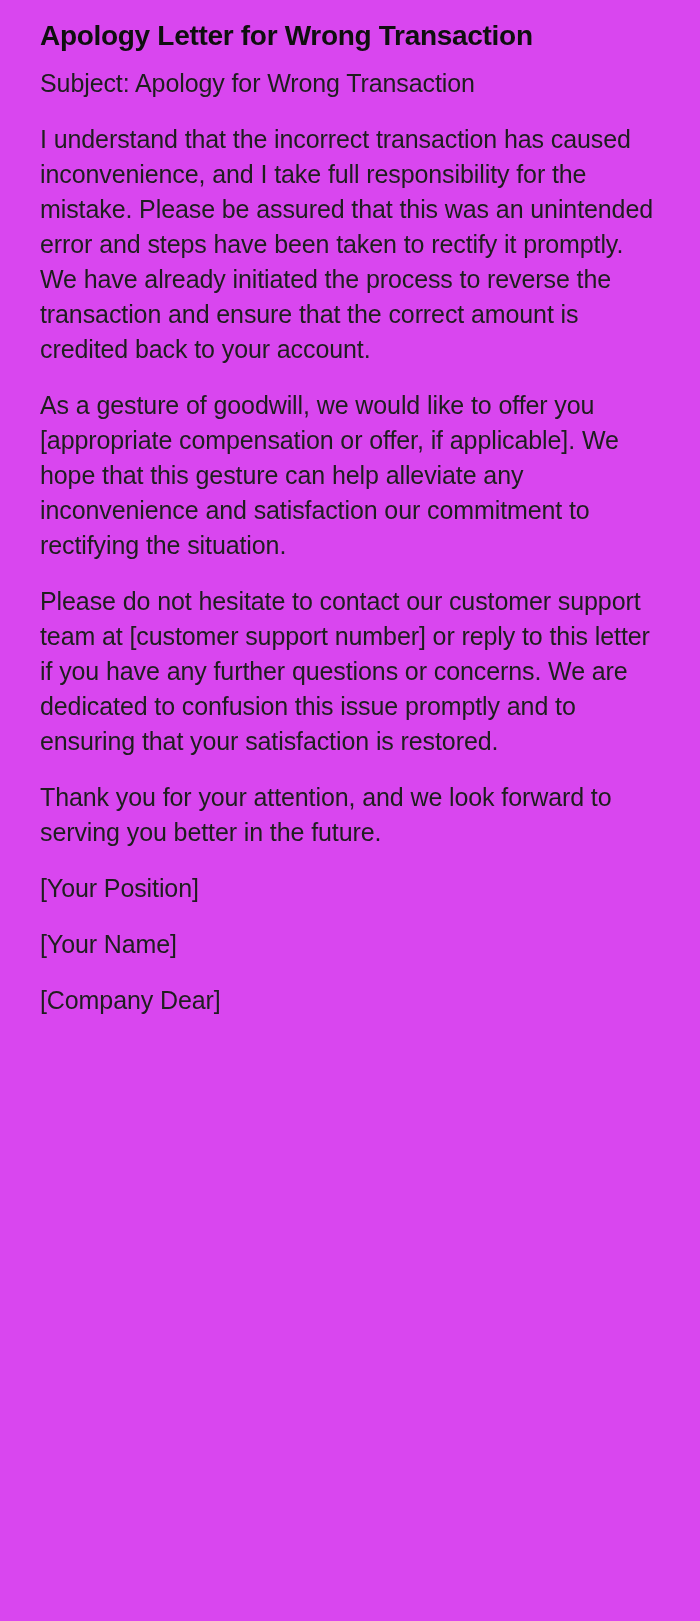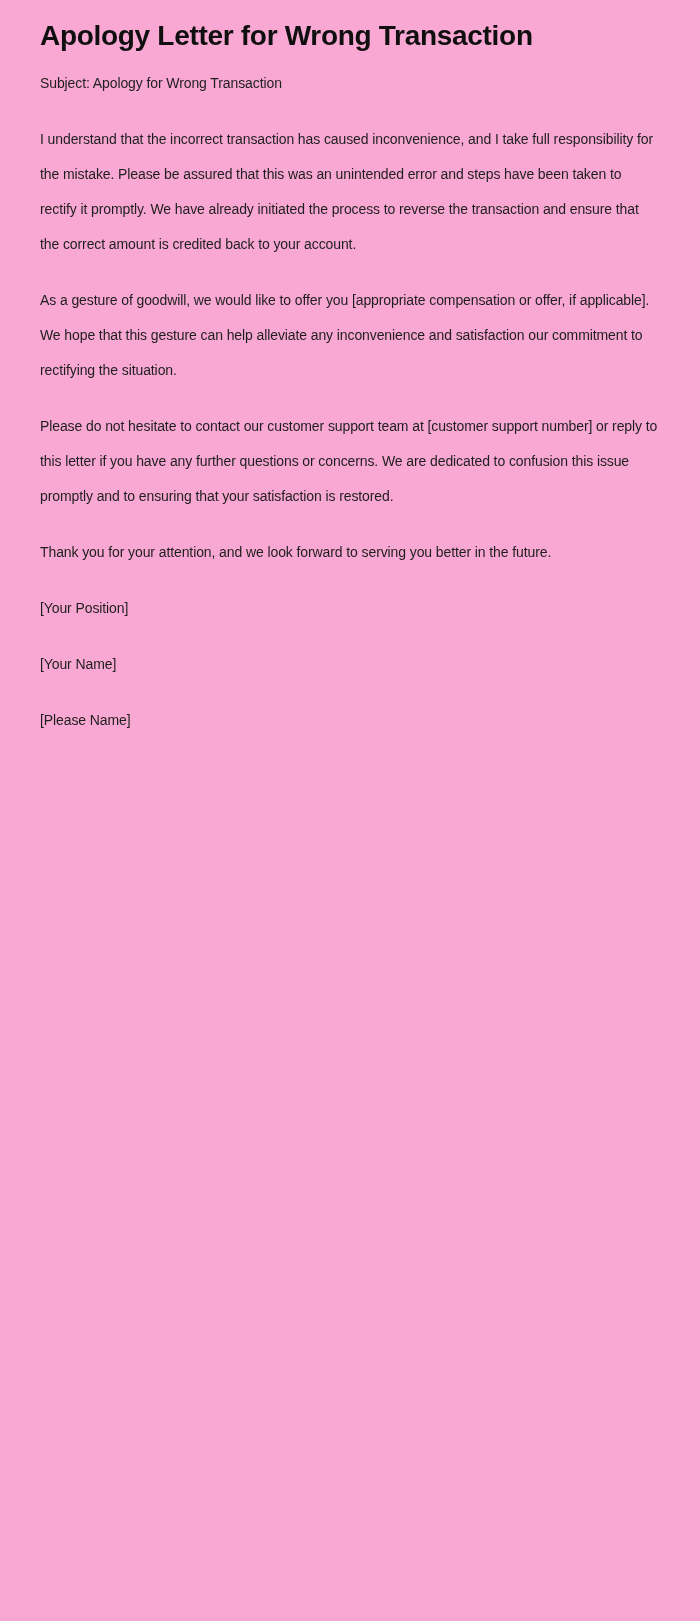--- a/index.html
+++ b/index.html
@@ -11,34 +11,34 @@
     width: 700px;
     min-height: 1621px;
     font-family: "Liberation Sans", "DejaVu Sans", sans-serif;
     -webkit-font-smoothing: antialiased;
   }
   .page {
     box-sizing: border-box;
     width: 700px;
     min-height: 1621px;
     padding: 18px 40px 40px 40px;
-    background: #f9a8d4;
+    background: #d946ef;
   }
   .doc-title {
     margin: 0 0 12px 0;
     font-size: 28px;
     line-height: 36px;
     font-weight: 700;
     letter-spacing: -0.3px;
     color: #0f0f0f;
   }
   .doc-par {
     margin: 0 0 21px 0;
     max-width: 622px;
-    font-size: 14px;
+    font-size: 25px;
     line-height: 35px;
     font-weight: 400;
     letter-spacing: -0.1px;
     color: #1e1e1e;
   }
   .doc-par:last-child {
     margin-bottom: 0;
   }
 </style>
 </head>
@@ -60,15 +60,15 @@
   <p class="doc-par">Please do not hesitate to contact our customer support team at [customer support number] or reply to this letter if you have any further questions or concerns. We are dedicated to confusion this issue promptly and to ensuring that your satisfaction is restored.</p>
 
 
   <p class="doc-par">Thank you for your attention, and we look forward to serving you better in the future.</p>
 
 
   <p class="doc-par">[Your Position]</p>
 
   <p class="doc-par">[Your Name]</p>
 
-  <p class="doc-par">[Please Name]</p>
+  <p class="doc-par">[Company Dear]</p>
 
 </div>
 
 </body></html>

